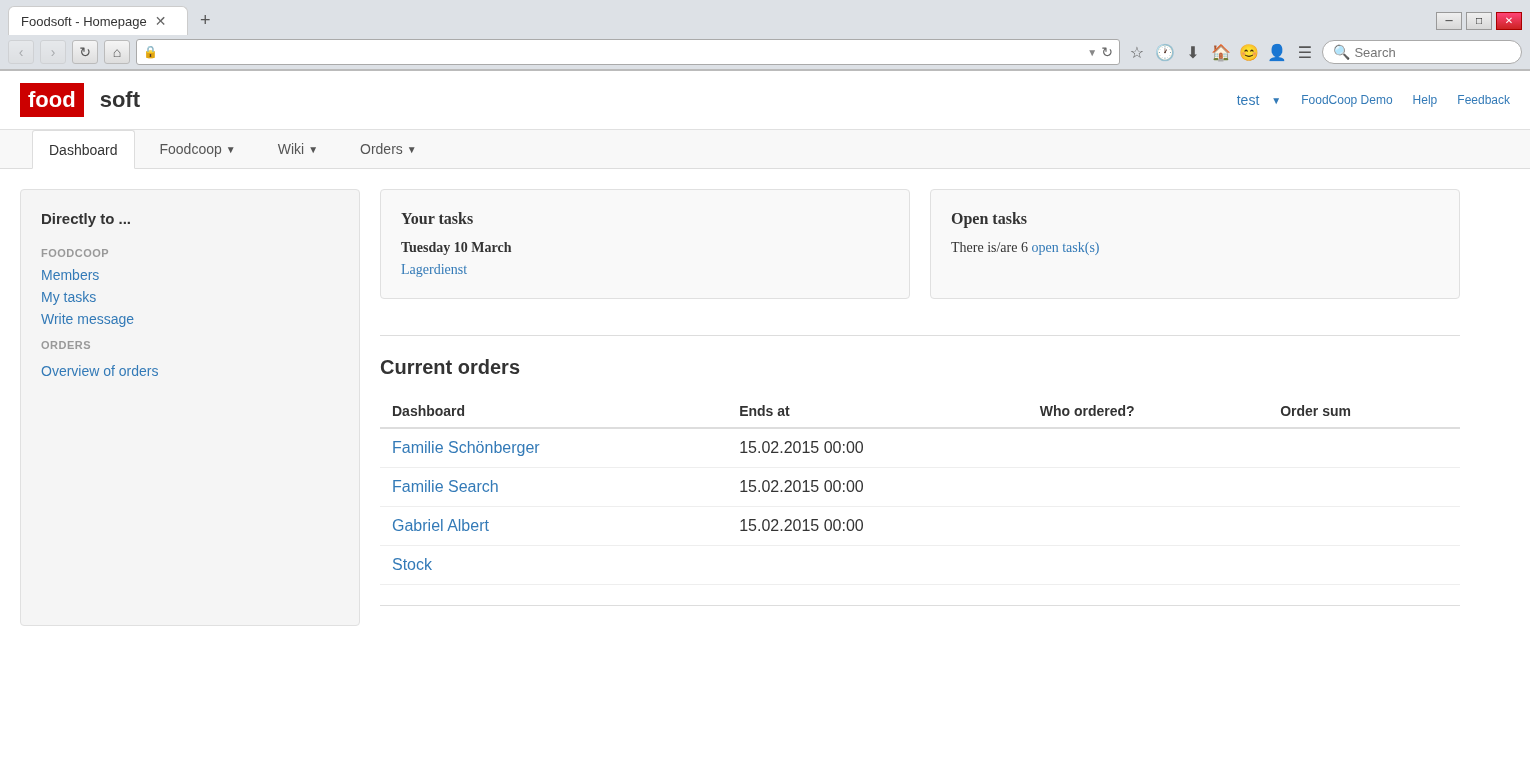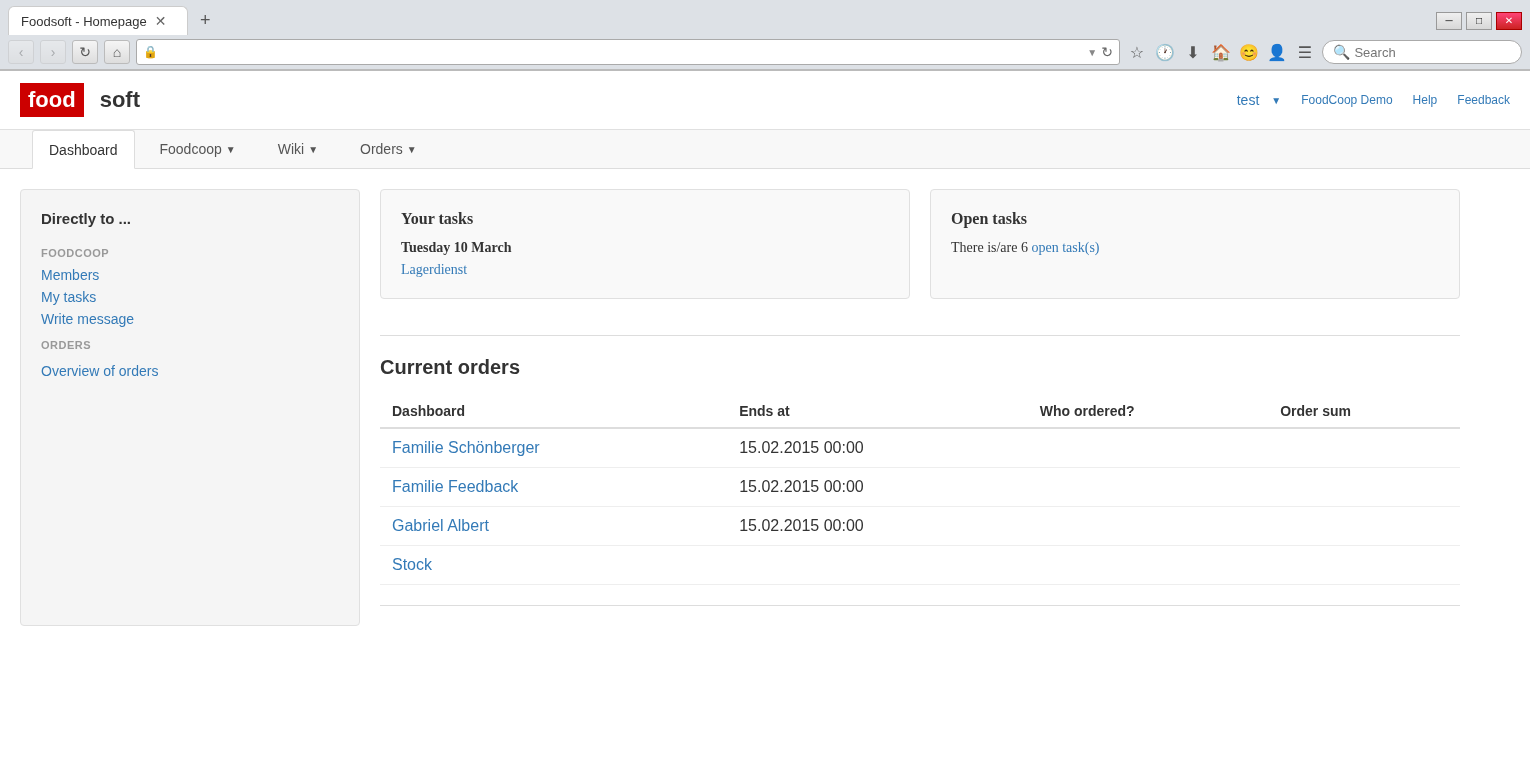--- a/index.html
+++ b/index.html
@@ -187,21 +187,21 @@
           </tr>
         </thead>
         <tbody id="orders-tbody">
         <tr>
       <td><a href="#">Familie Schönberger</a></td>
       <td>15.02.2015 00:00</td>
       <td></td>
       <td></td>
     </tr>
             <tr>
-      <td><a href="#">Familie Feedback</a></td>
+      <td><a href="#">Familie Search</a></td>
       <td>15.02.2015 00:00</td>
       <td></td>
       <td></td>
     </tr>
             <tr>
       <td><a href="#">Gabriel Albert</a></td>
       <td>15.02.2015 00:00</td>
       <td></td>
       <td></td>
     </tr>

